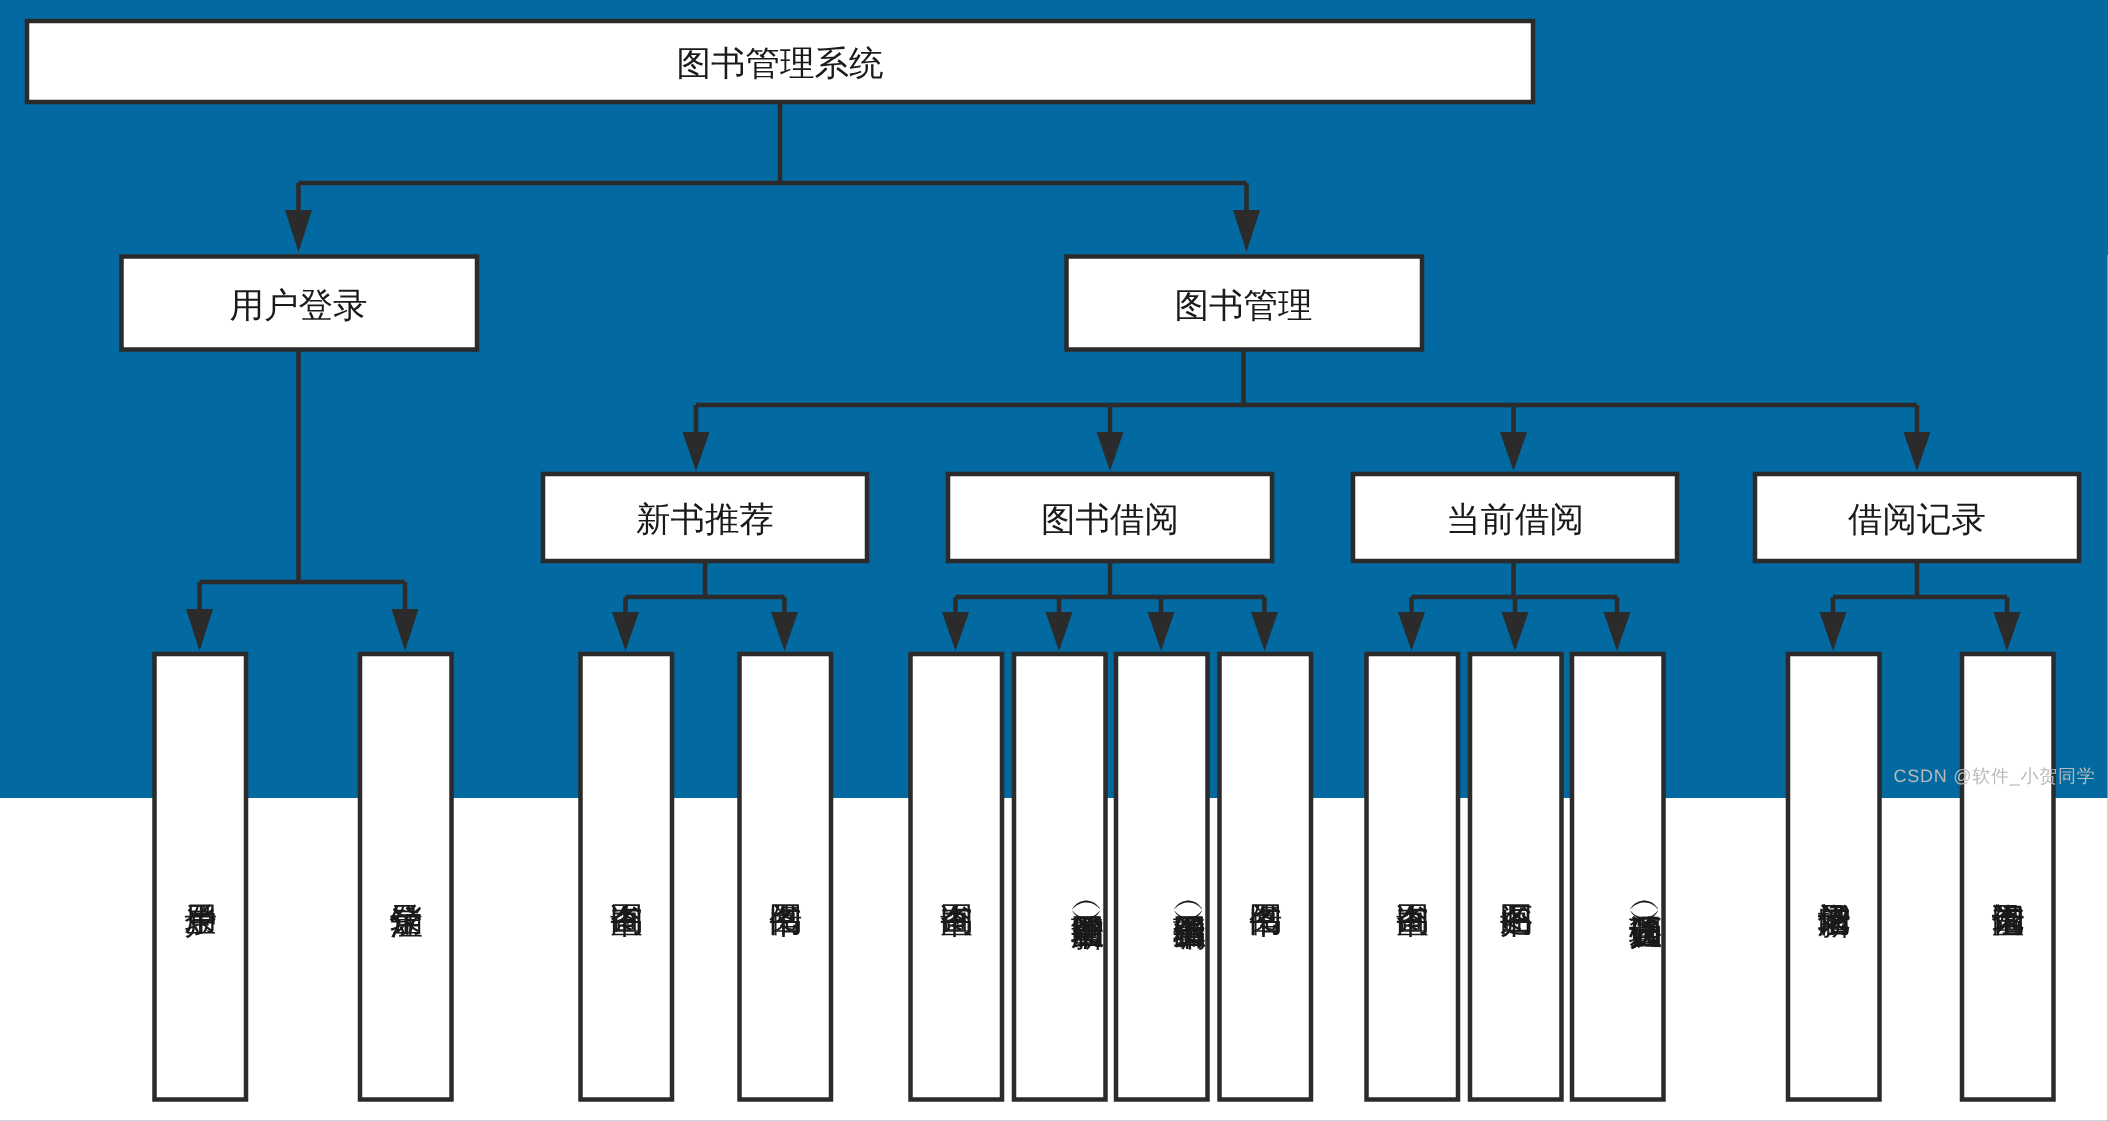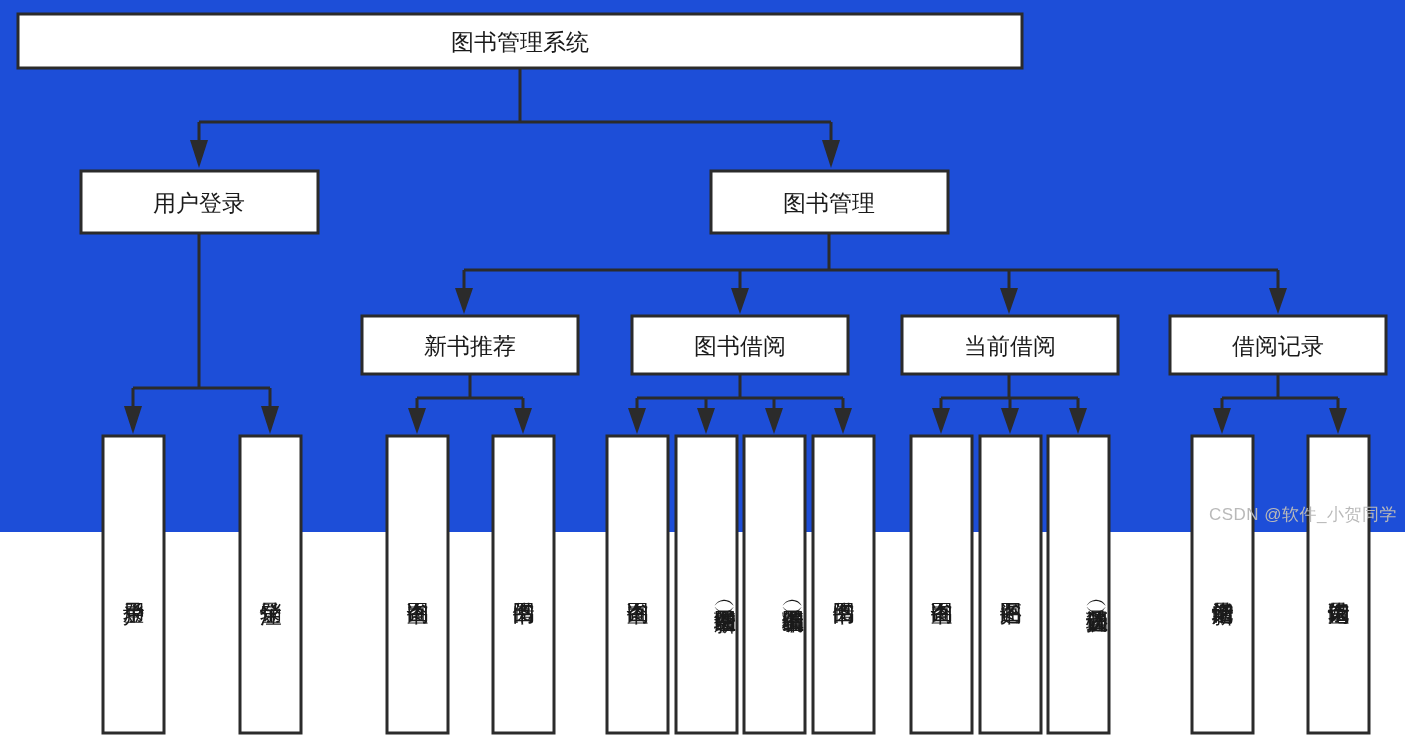--- a/index.html
+++ b/index.html
@@ -10,21 +10,21 @@
   body {
     width: 1405px;
     height: 747px;
     font-family: "Liberation Sans", "DejaVu Sans", sans-serif;
     overflow: hidden;
   }
   #diagram-root {
     position: relative;
     width: 1405px;
     height: 532px;
-    background: #1d4ed8;
+    background: #0369a1;
   }
   svg.diagram-canvas {
     position: absolute;
     top: 0;
     left: 0;
     width: 1405px;
     height: 747px;
   }
   .node-box {
     fill: #ffffff;
@@ -45,21 +45,21 @@
     font-size: 23px;
     fill: #1a1a1a;
     text-anchor: middle;
     dominant-baseline: central;
   }
   .watermark-text {
     position: absolute;
     right: 8px;
     bottom: 6px;
     font-family: "Liberation Sans", "DejaVu Sans", sans-serif;
-    font-size: 17px;
+    font-size: 12px;
     color: #b9b9b9;
     letter-spacing: 0.5px;
     white-space: nowrap;
     user-select: none;
   }
   
   .leaf-label {
     position: absolute;
     display: flex;
     flex-direction: column;

